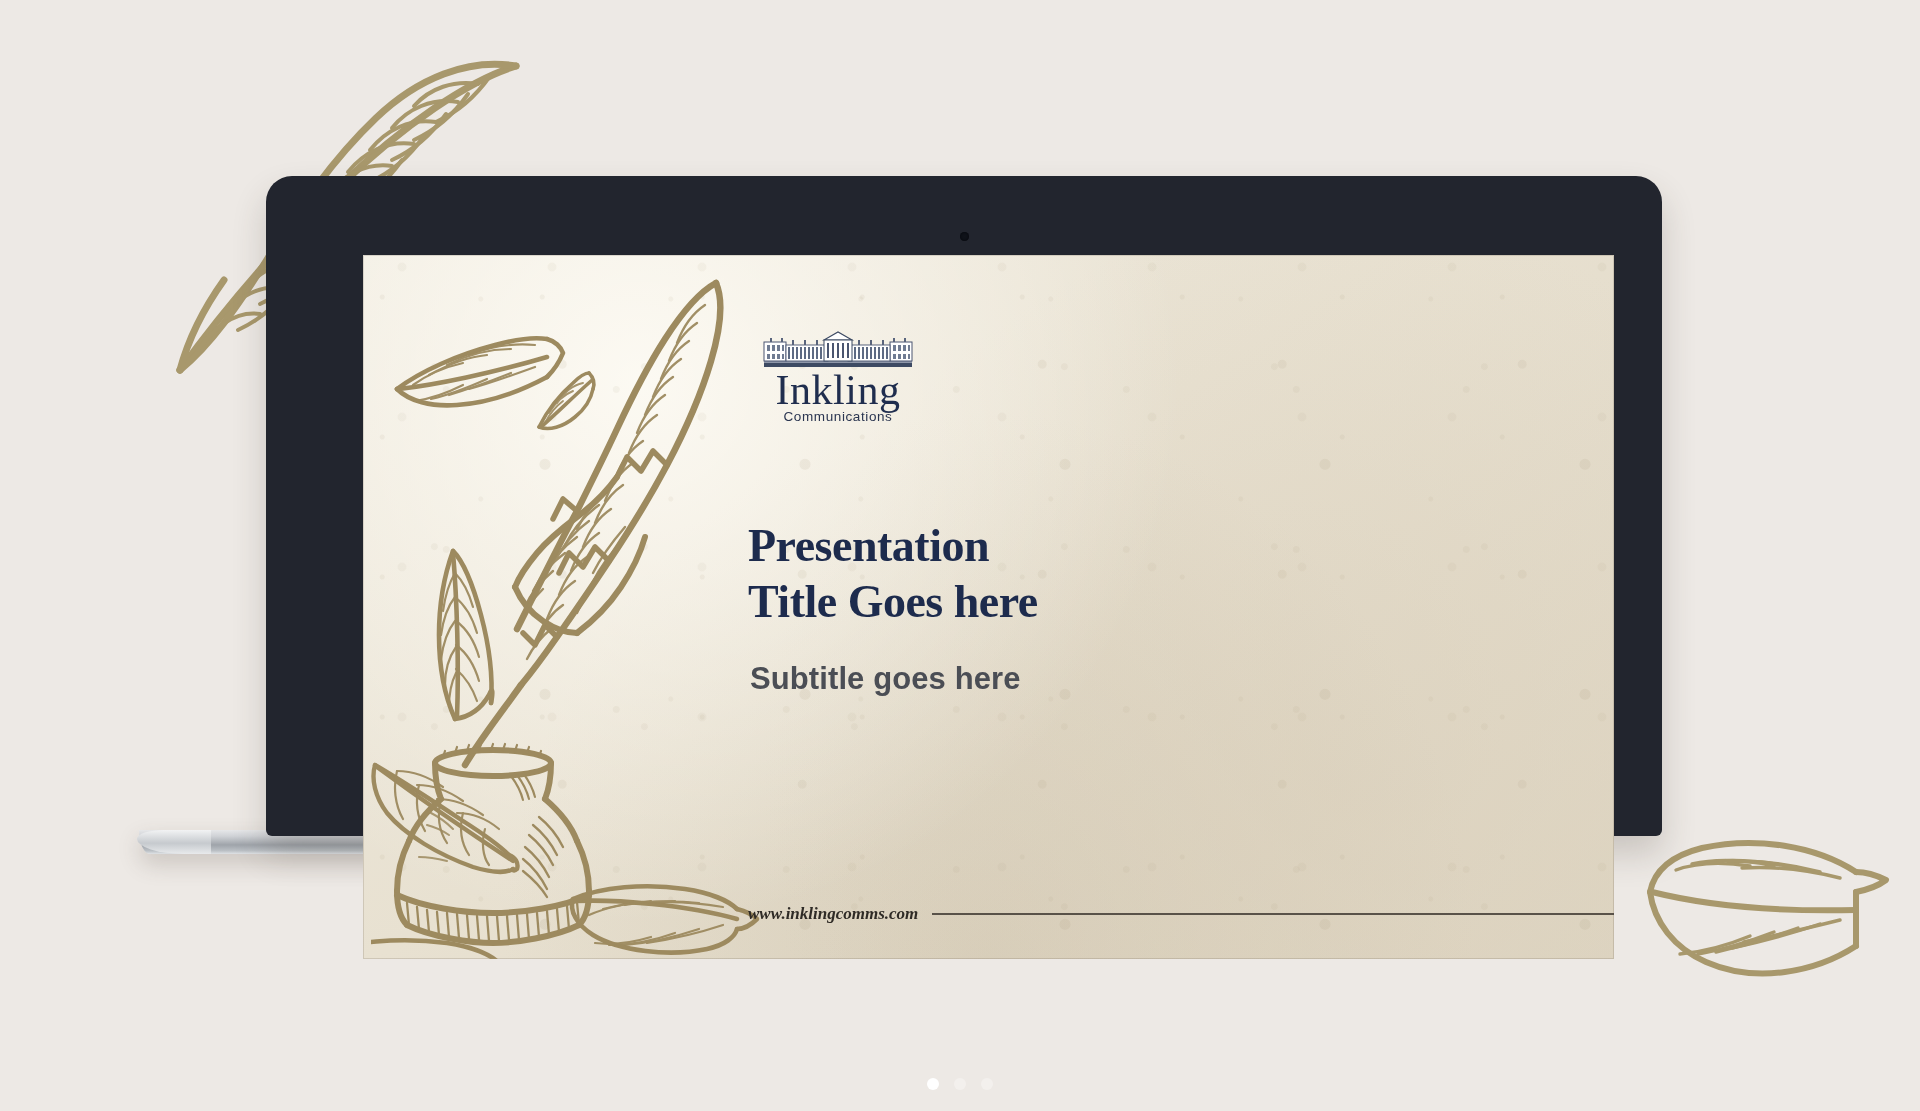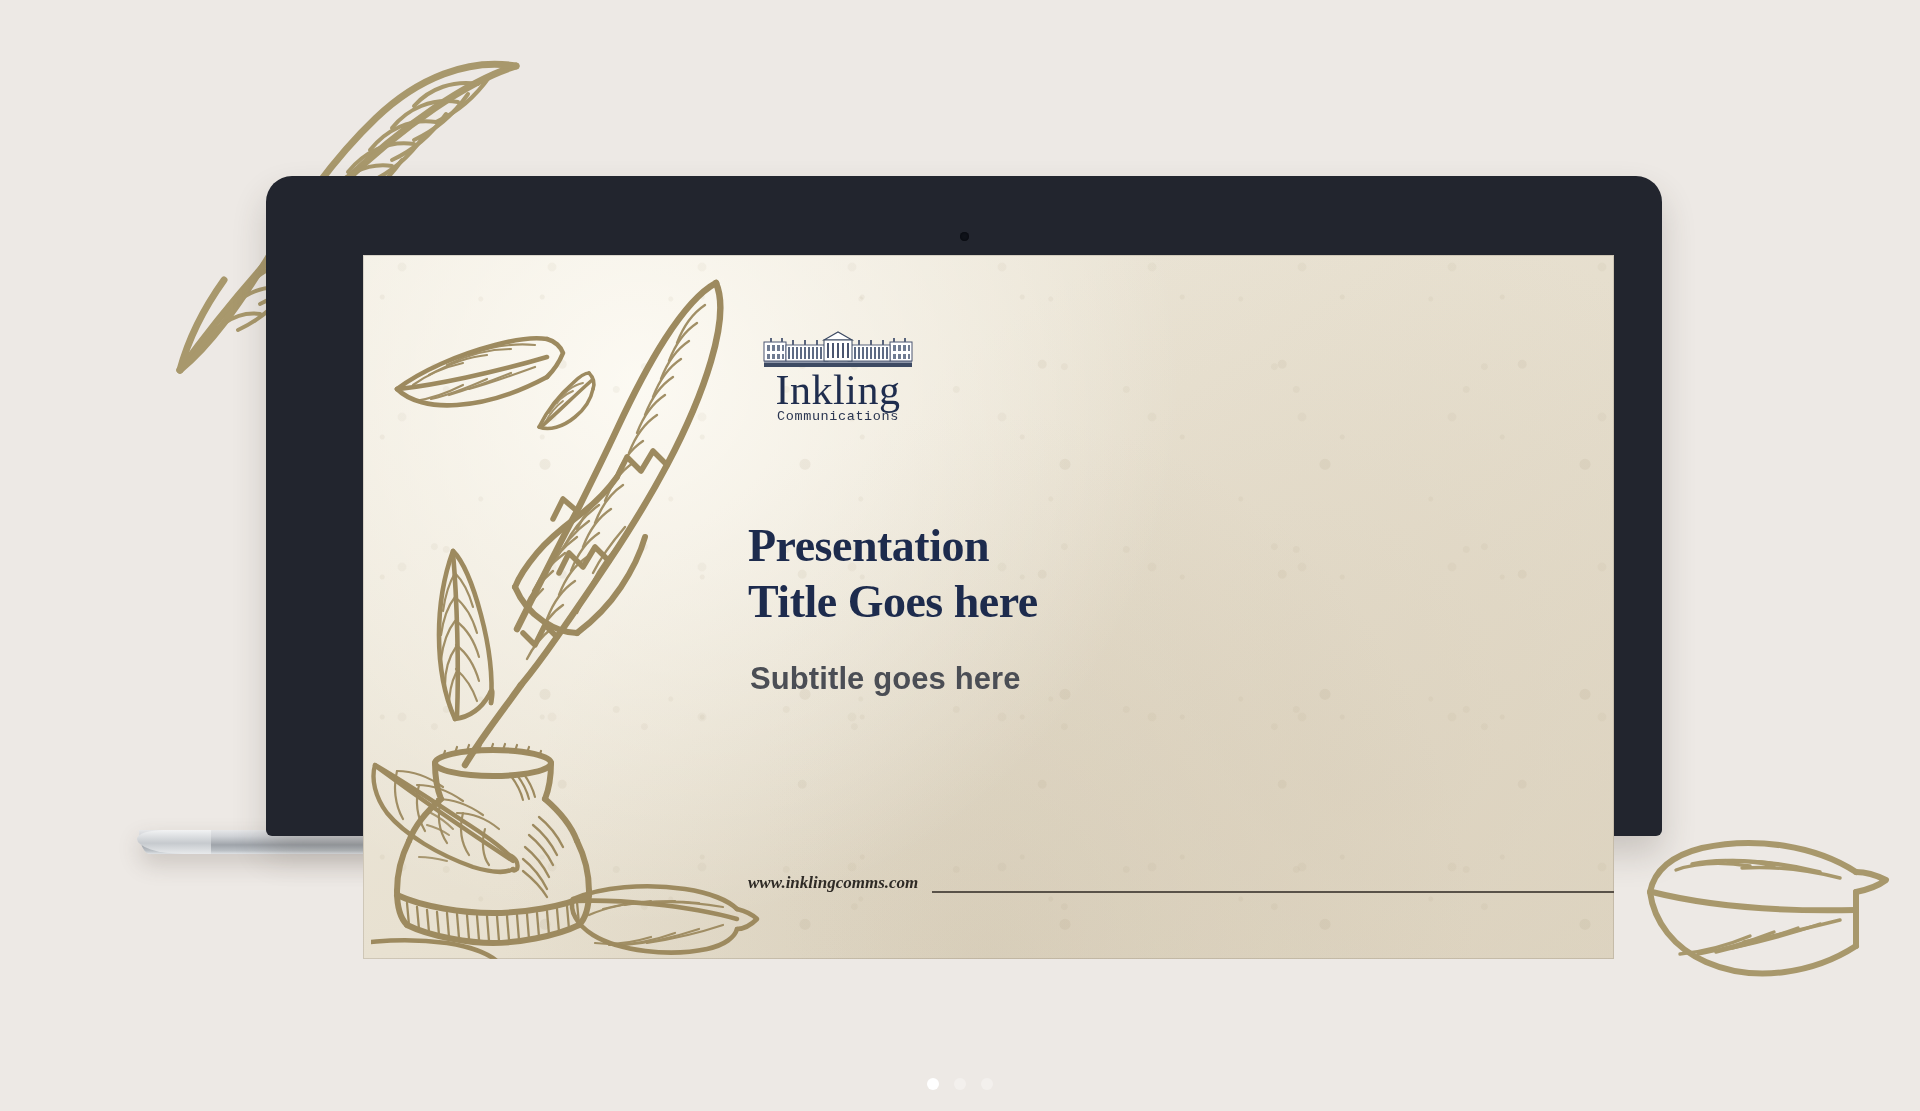--- a/index.html
+++ b/index.html
@@ -142,21 +142,21 @@
     line-height: 0.95;
     color: #1f2d4e;
     letter-spacing: .5px;
   }
   #logo-tagline {
     position: absolute;
     left: 0;
     right: 0;
     bottom: -13px;
     text-align: center;
-    font-family: Liberation Mono, monospace;
+    font-family: Liberation Sans, sans-serif;
     font-size: 13.5px;
     letter-spacing: .6px;
     color: #2a3550;
   }
 
   #slide-title {
     position: absolute;
     left: 0;
     top: 232px;
     width: 800px;
@@ -175,24 +175,24 @@
     font-family: "Liberation Sans", sans-serif;
     font-size: 31px;
     font-weight: 600;
     color: #4b4e55;
     letter-spacing: .1px;
   }
 
   #slide-footer {
     position: absolute;
     left: 0;
-    top: 618px;
+    top: 649px;
     width: 866px;
     display: flex;
-    align-items: flex-end;
+    align-items: center;
     gap: 14px;
   }
   #footer-url {
     font-family: "Liberation Serif", serif;
     font-style: italic;
     font-weight: 700;
     font-size: 17px;
     color: #2f2b26;
     white-space: nowrap;
   }

